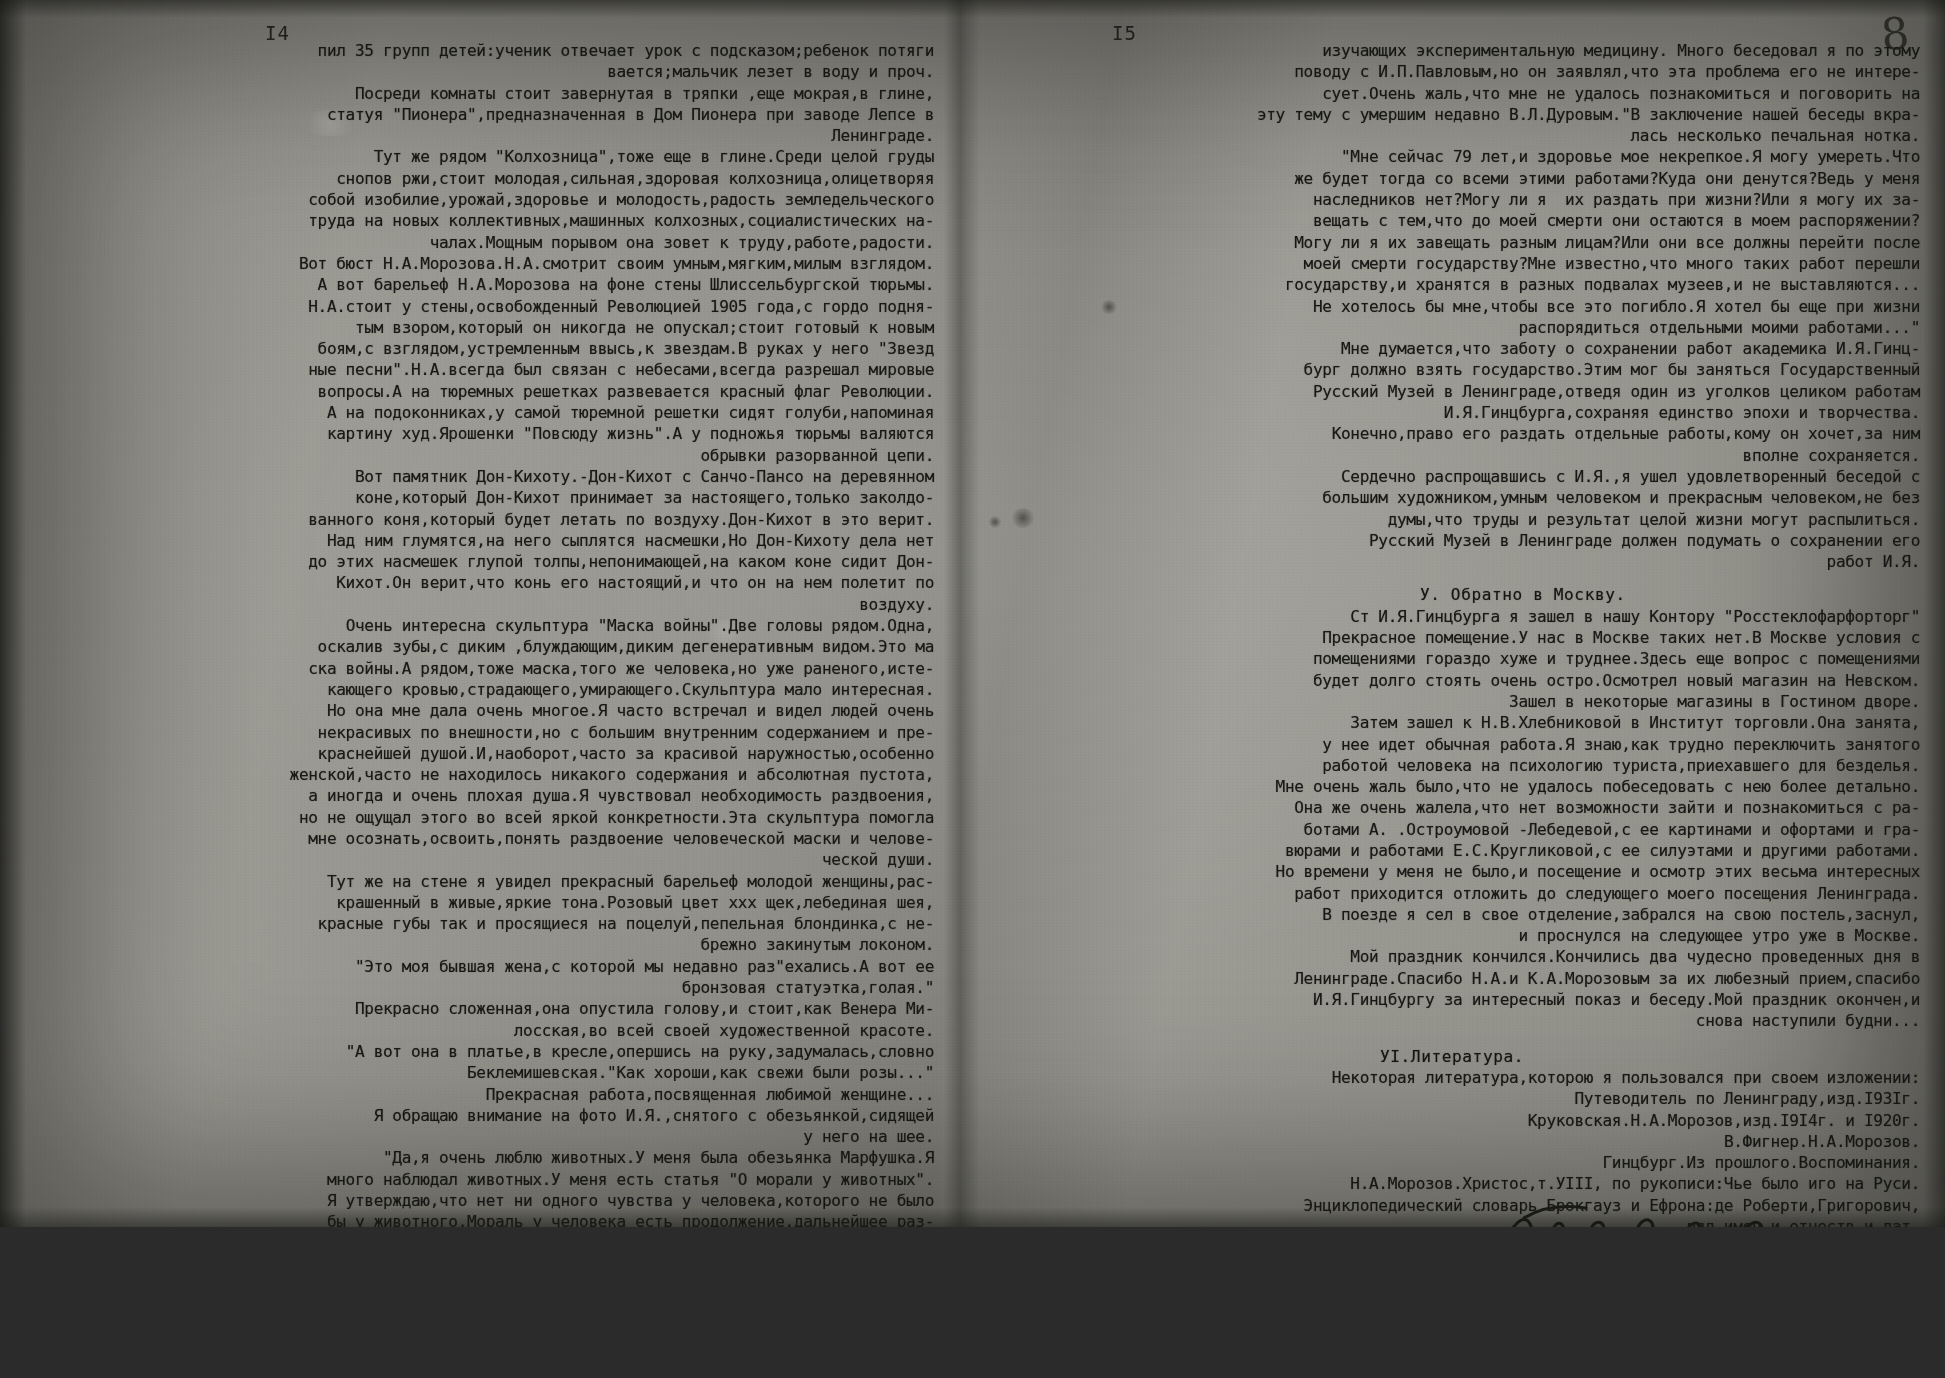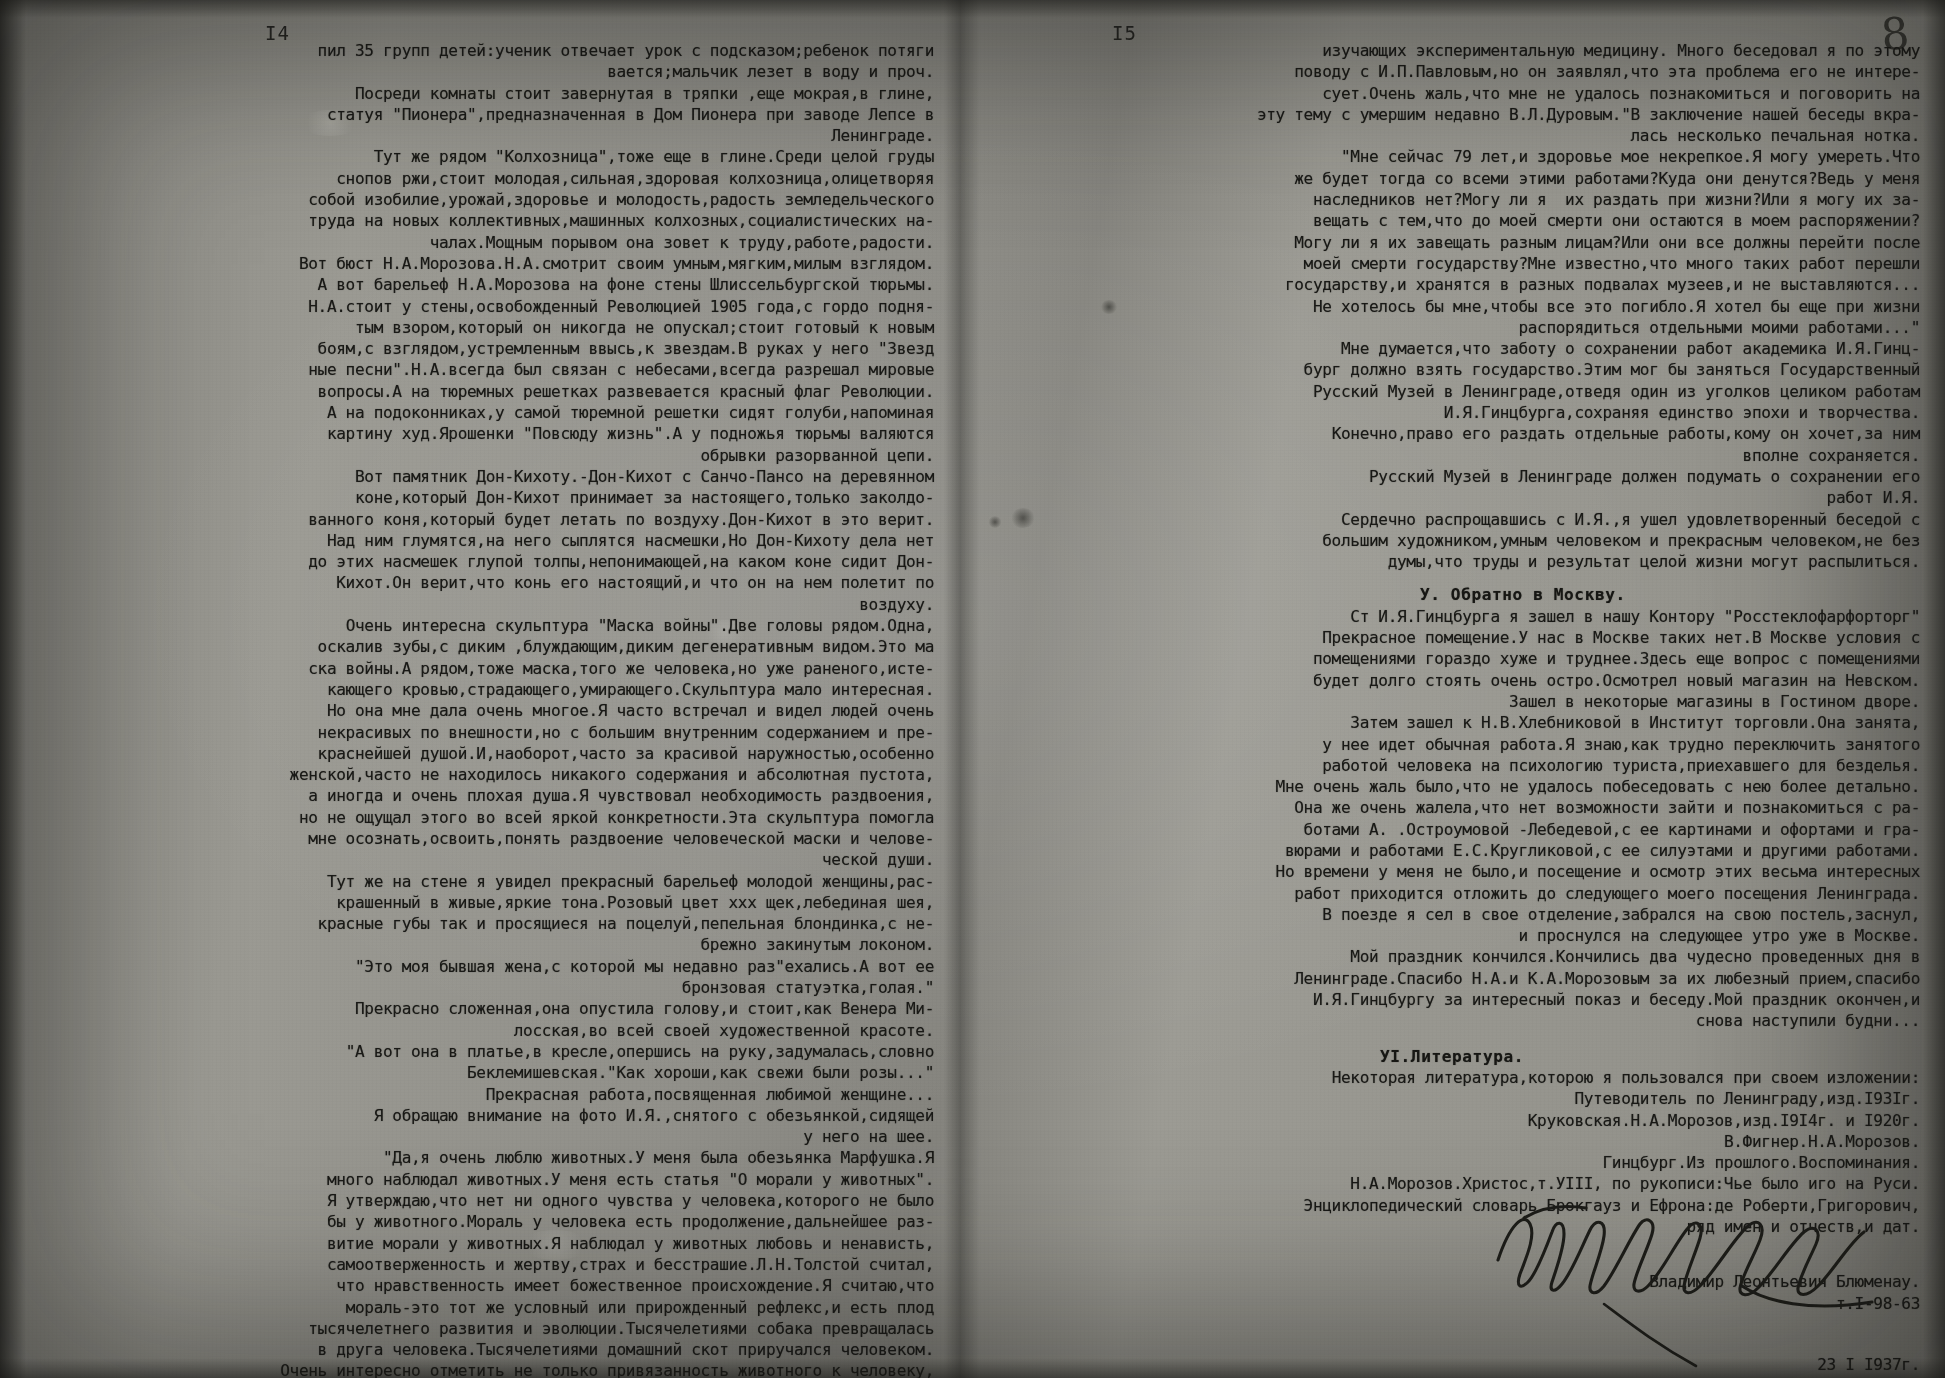--- a/index.html
+++ b/index.html
@@ -3,21 +3,21 @@
 <meta charset="utf-8">
 <style>
   html, body {
     margin: 0;
     padding: 0;
     background: #2b2b2b;
   }
   .page {
     position: relative;
     width: 1945px;
-    height: 1378px;
+    height: 1227px;
     background: #8c8b86;
     overflow: hidden;
     font-family: "DejaVu Sans Mono", monospace;
   }
   
   .paper-base {
     position: absolute;
     inset: 0;
     background:
       radial-gradient(ellipse 70% 60% at 48% 45%, rgba(255,255,255,0.10), rgba(0,0,0,0.0) 60%),
@@ -115,21 +115,21 @@
   }
   .block { margin: 0 0 0 0; text-align: right; }
 
   .heading {
     font-family: "DejaVu Sans Mono", monospace;
     font-size: 16.1px;
     line-height: 21.3px;
     letter-spacing: 0.6px;
     white-space: pre-wrap;
     color: #161613;
-    font-weight: 700;
+    font-weight: 400;
     text-shadow: 0 0 1px rgba(25,25,20,0.6);
   }
 
   
   .signature {
     position: absolute;
     left: 1490px;
     top: 1190px;
     width: 400px;
     height: 140px;
@@ -257,25 +257,25 @@
 моей смерти государству?Мне известно,что много таких работ перешли
 государству,и хранятся в разных подвалах музеев,и не выставляются...
 Не хотелось бы мне,чтобы все это погибло.Я хотел бы еще при жизни
 распорядиться отдельными моими работами..."</div>
     <div class="typed block">   Мне думается,что заботу о сохранении работ академика И.Я.Гинц-
 бург должно взять государство.Этим мог бы заняться Государственный
 Русский Музей в Ленинграде,отведя один из уголков целиком работам
 И.Я.Гинцбурга,сохраняя единство эпохи и творчества.</div>
     <div class="typed block">  Конечно,право его раздать отдельные работы,кому он хочет,за ним
 вполне сохраняется.</div>
-    <div class="typed block">  Русский Музей в Ленинграде должен подумать о сохранении его
-работ И.Я.</div>
     <div class="typed block">  Сердечно распрощавшись с И.Я.,я ушел удовлетворенный беседой с
 большим художником,умным человеком и прекрасным человеком,не без
 думы,что труды и результат целой жизни могут распылиться.</div>
+    <div class="typed block">  Русский Музей в Ленинграде должен подумать о сохранении его
+работ И.Я.</div>
 
     <div style="height:12px"></div>
     <div class="heading" style="padding-left:420px;">У. Обратно в Москву.</div>
     <div class="typed block">  Ст И.Я.Гинцбурга я зашел в нашу Контору "Росстеклофарфорторг"
 Прекрасное помещение.У нас в Москве таких нет.В Москве условия с
 помещениями гораздо хуже и труднее.Здесь еще вопрос с помещениями
 будет долго стоять очень остро.Осмотрел новый магазин на Невском.
 Зашел в некоторые магазины в Гостином дворе.</div>
     <div class="typed block">  Затем зашел к Н.В.Хлебниковой в Институт торговли.Она занята,
 у нее идет обычная работа.Я знаю,как трудно переключить занятого

